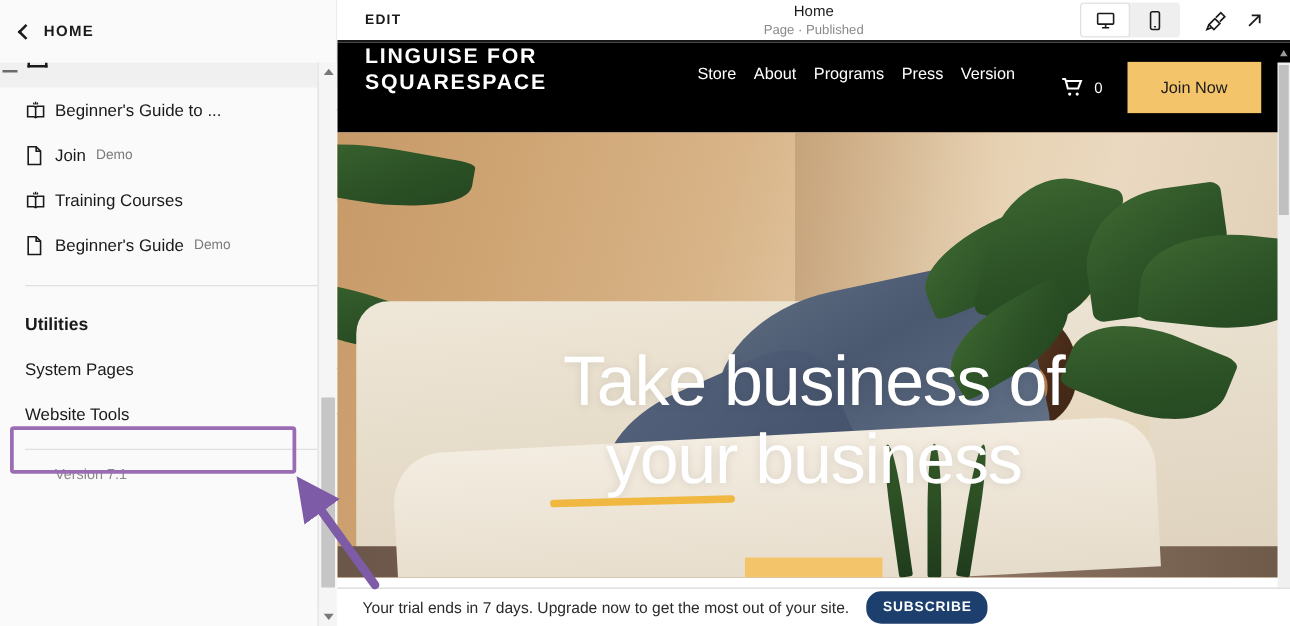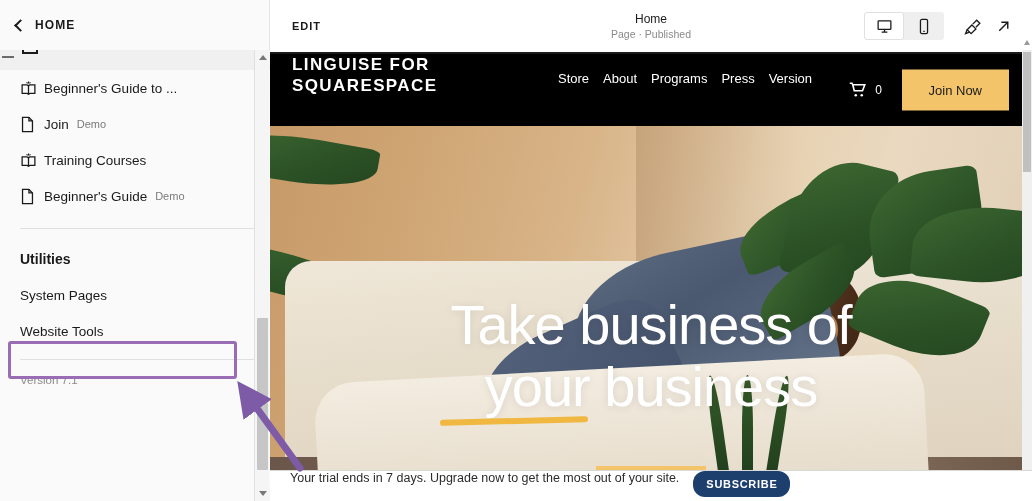--- a/index.html
+++ b/index.html
@@ -71,21 +71,21 @@
     display:flex; align-items:center; height: 36px;
     padding: 0 14px 0 20px; cursor:pointer;
   }
   .util-item .lbl { font-size: 13.5px; color:#1a1a1a; }
   .util-item .arr {
     margin-left:auto; width:6px; height:6px;
     border-top:1.6px solid #b0b0b0; border-right:1.6px solid #b0b0b0;
     transform: rotate(45deg);
   }
   .util-divider { height:1px; background:#e0e0e0; margin: 10px 20px 0 20px; }
-  .version { font-size: 11.5px; color:#8a8a8a; padding: 14px 20px 0 20px; }
+  .version { font-size: 11.5px; color:#8a8a8a; padding: 14px 20px 0 20px; margin-left: 24px; }
 
   
   .highlight-box {
     position:absolute; left:8px; top:341px; width:229px; height:38px;
     border: 3px solid #9a6cb4; border-radius: 3px;
     pointer-events:none; z-index: 6;
   }
 
   
   .sb-track {
@@ -105,21 +105,21 @@
   .sb-tri.dn { border-top:5px solid #787878; }
   .sb-thumb {
     position:absolute; left:2px; top:268px; width:11px; height:152px;
     background:#c6c6c6; border-radius:1px;
   }
 
   
   .preview { position:relative; width: 762px; height:501px; flex:0 0 762px; background:#fff; }
 
   .topbar {
-    height: 54px; display:flex; align-items:center;
+    height: 34px; display:flex; align-items:center;
     border-bottom: 2px solid #1a1a1a; background:#fff;
     position:relative;
   }
   .edit-btn {
     font-size: 11px; font-weight: bold; letter-spacing: 1px;
     color:#1a1a1a; margin-left: 22px; cursor:pointer;
   }
   .page-meta {
     position:absolute; left:0; right:0; text-align:center; pointer-events:none;
   }
@@ -255,21 +255,21 @@
     background:#f0b840; border-radius: 4px; transform: rotate(-1.5deg);
   }
   .hero-cta {
     position:absolute; left: 50%; transform: translateX(-50%);
     bottom: 0px; width: 110px; height: 16px; background:#f3c46a;
   }
 
   
   .trial-bar {
     position:absolute; left:0; bottom:0; width: 762px; height: 31px;
-    background:#fff; display:flex; align-items:flex-start; padding-left: 20px;
+    background:#fff; display:flex; align-items:center; padding-left: 20px;
     border-top: 1px solid #d8d8d8;
   }
   .trial-text { font-size: 12.5px; color: #2b2b2b; }
   .subscribe-btn {
     margin-left: 14px; background:#1c3f6e; color:#fff;
     font-size: 11px; font-weight: bold; letter-spacing: .7px;
     padding: 7px 13px; cursor:pointer;border-radius:12px;
   }
 
   

